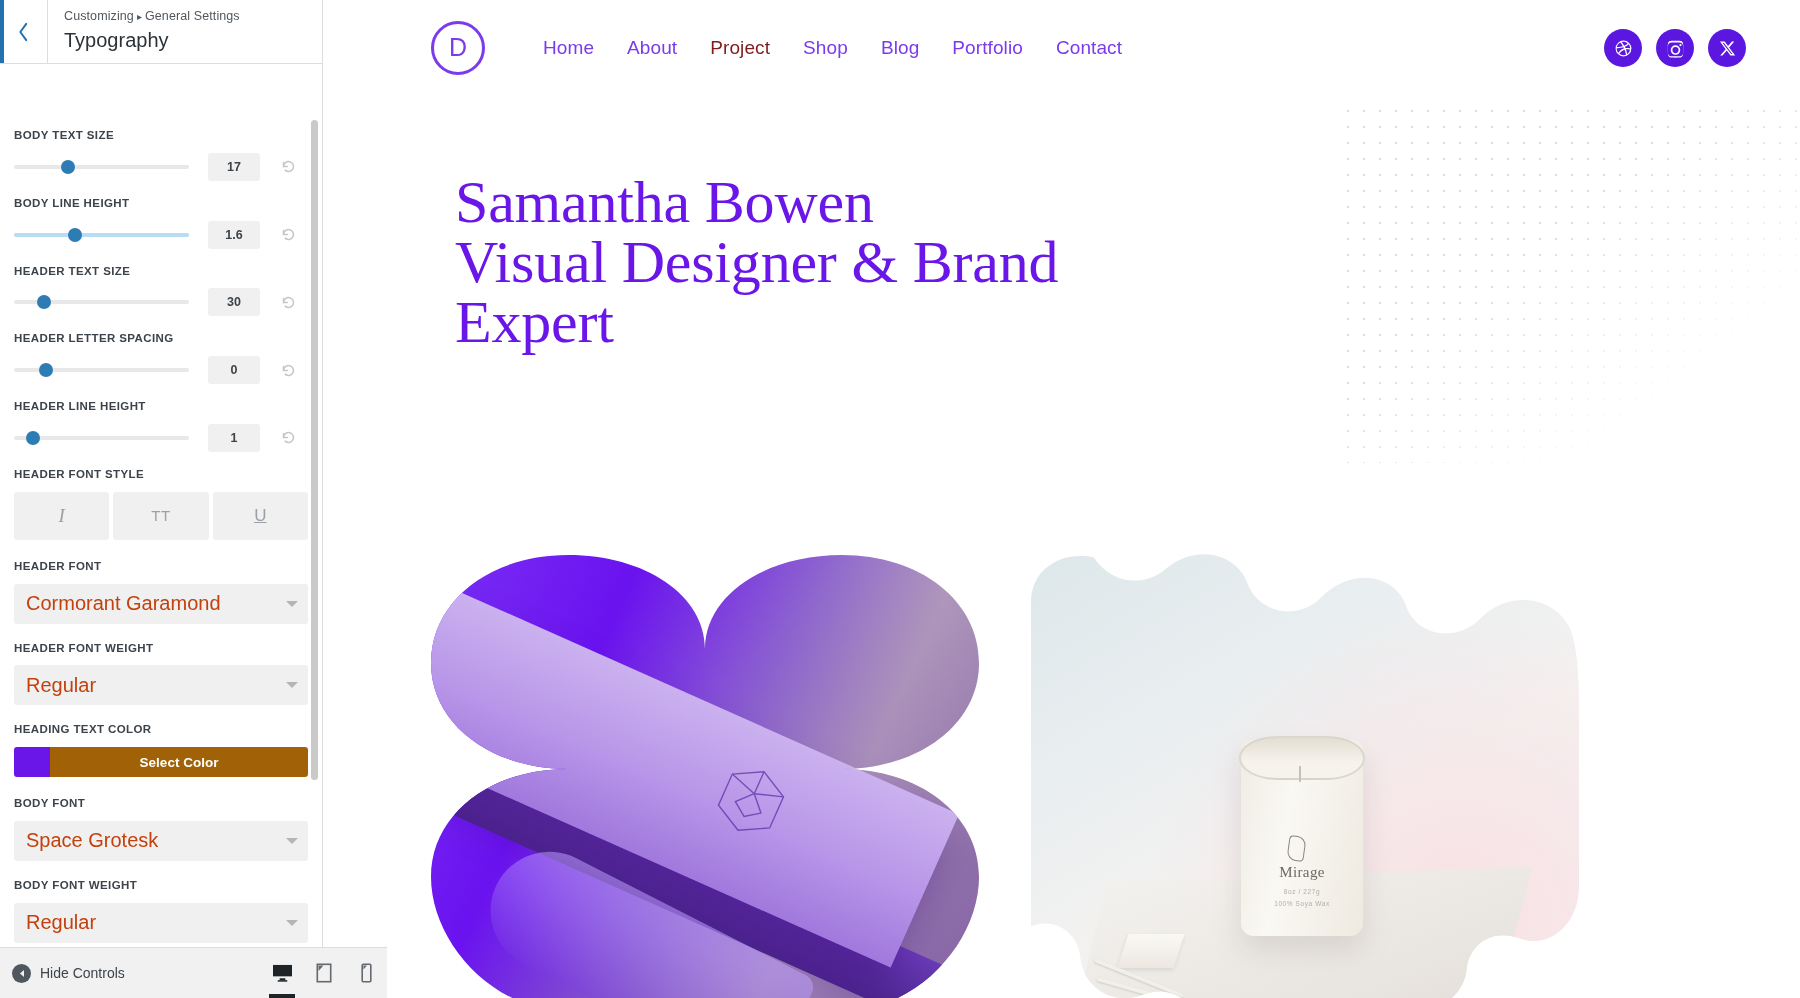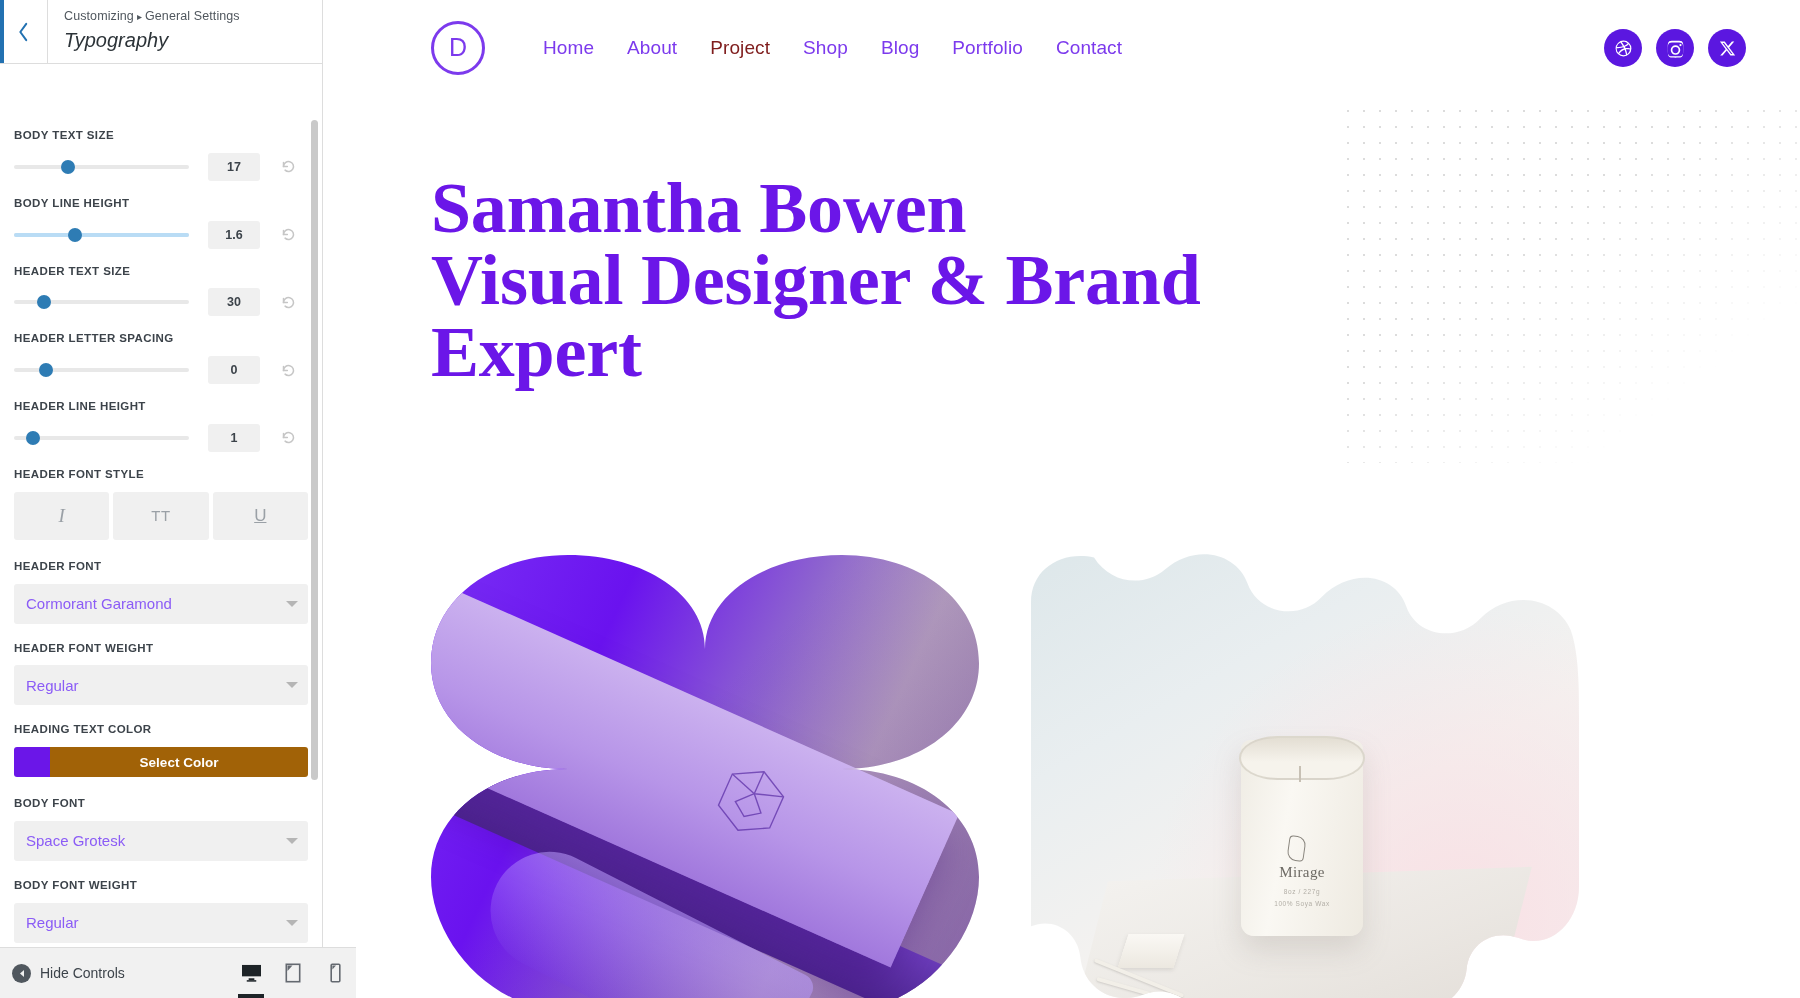--- a/index.html
+++ b/index.html
@@ -81,21 +81,20 @@
     letter-spacing: .1px;
     line-height: 1.3;
   }
   .cz-crumb .sep { color:#50575e; padding: 0 3px; font-size: 10px; }
   .cz-title {
     font-size: 20px;
     font-weight: 400;
     color: #2c3338;
     line-height: 1.5;
     margin-top: 1px;
-    font-style: italic;
   }
 
   
   .cz-body {
     position: absolute;
     top: 113px; bottom: 51px; left: 0; right: 0;
     overflow: hidden;
     padding: 16px 14px 10px 14px;
     background: #fff;
   }
@@ -178,22 +177,22 @@
   .style-btn.under { text-decoration: underline; font-size: 17px; }
 
   
   .cz-select {
     position: relative;
     height: 40px;
     background: #f0f0f0;
     border-radius: 3px;
     display: flex; align-items: center;
     padding: 0 34px 0 12px;
-    font-size: 15px;
-    color: #8b5cf6;
+    font-size: 20px;
+    color: #c2410c;
     cursor: pointer;
   }
   .cz-select .caret {
     position: absolute; right: 10px; top: 50%;
     margin-top: -3px;
     width: 0; height: 0;
     border-left: 6px solid transparent;
     border-right: 6px solid transparent;
     border-top: 6px solid #b5b5b5;
   }
@@ -209,21 +208,21 @@
   .color-swatch { width: 36px; }
   .color-btn {
     flex: 1;
     display: flex; align-items: center; justify-content: center;
     color: #fff; font-size: 13.5px; font-weight: 700;
   }
 
   
   .cz-footer {
     position: absolute; left: 0; bottom: 0;
-    width: 356px; height: 51px;
+    width: 387px; height: 51px;
     background: #f1f1f1;
     border-top: 1px solid #dddddd;
     display: flex; align-items: center;
     padding-left: 12px;
   }
   .hide-controls { display: flex; align-items: center; gap: 9px; cursor: pointer; }
   .hc-circle {
     width: 19px; height: 19px; border-radius: 50%;
     background: #50575e;
     display:flex; align-items:center; justify-content:center;
@@ -303,26 +302,27 @@
   }
   .soc svg { fill: #fff; }
 
   .hero {
     position: relative;
     padding: 76px 0 0 108px;
     z-index: 2;
   }
   .hero h1 {
     font-family: "Liberation Serif", "DejaVu Serif", serif;
-    font-weight: 700;
-    font-size: 72px;
+    font-weight: 400;
+    font-size: 60px;
     line-height: 1.0;
     color: #6b16e8;
     max-width: 930px;
     letter-spacing: -0.2px;
+    margin-left: 24px;
   }
 
   .gallery {
     position: absolute;
     left: 108px; top: 548px;
     width: 1180px; height: 470px;
     display: flex;
     gap: 52px;
   }
   .blob-a {

